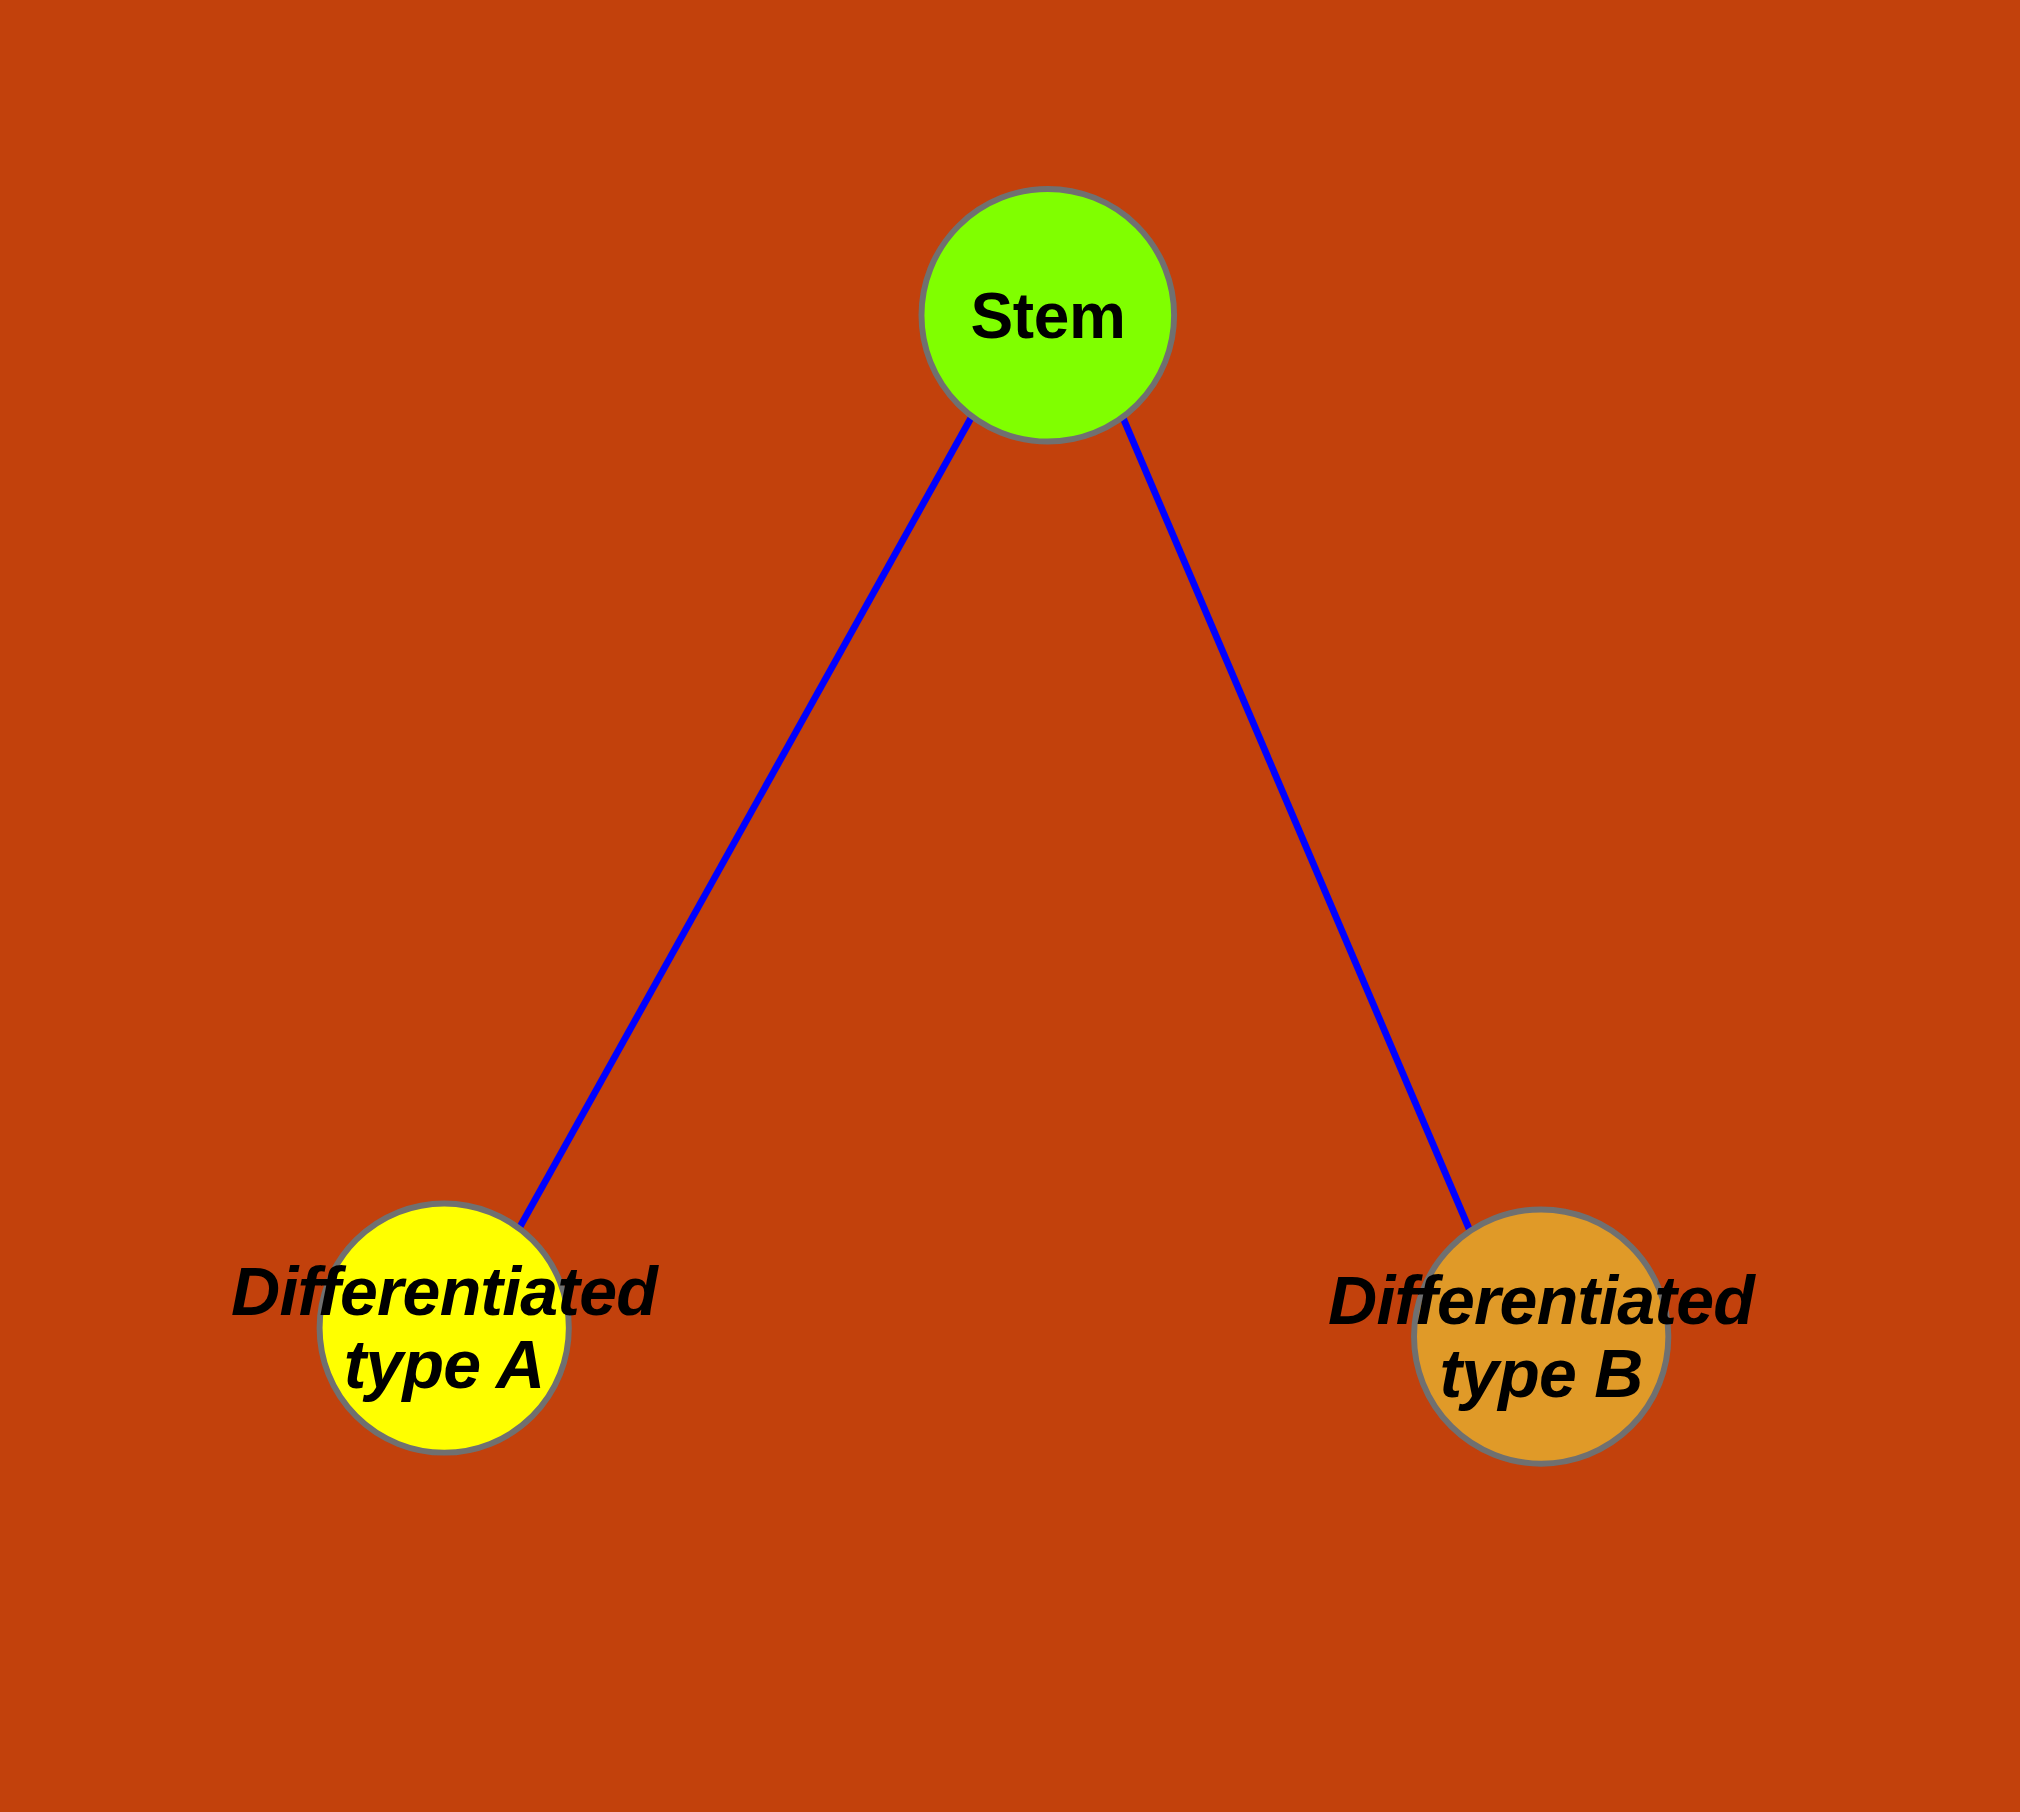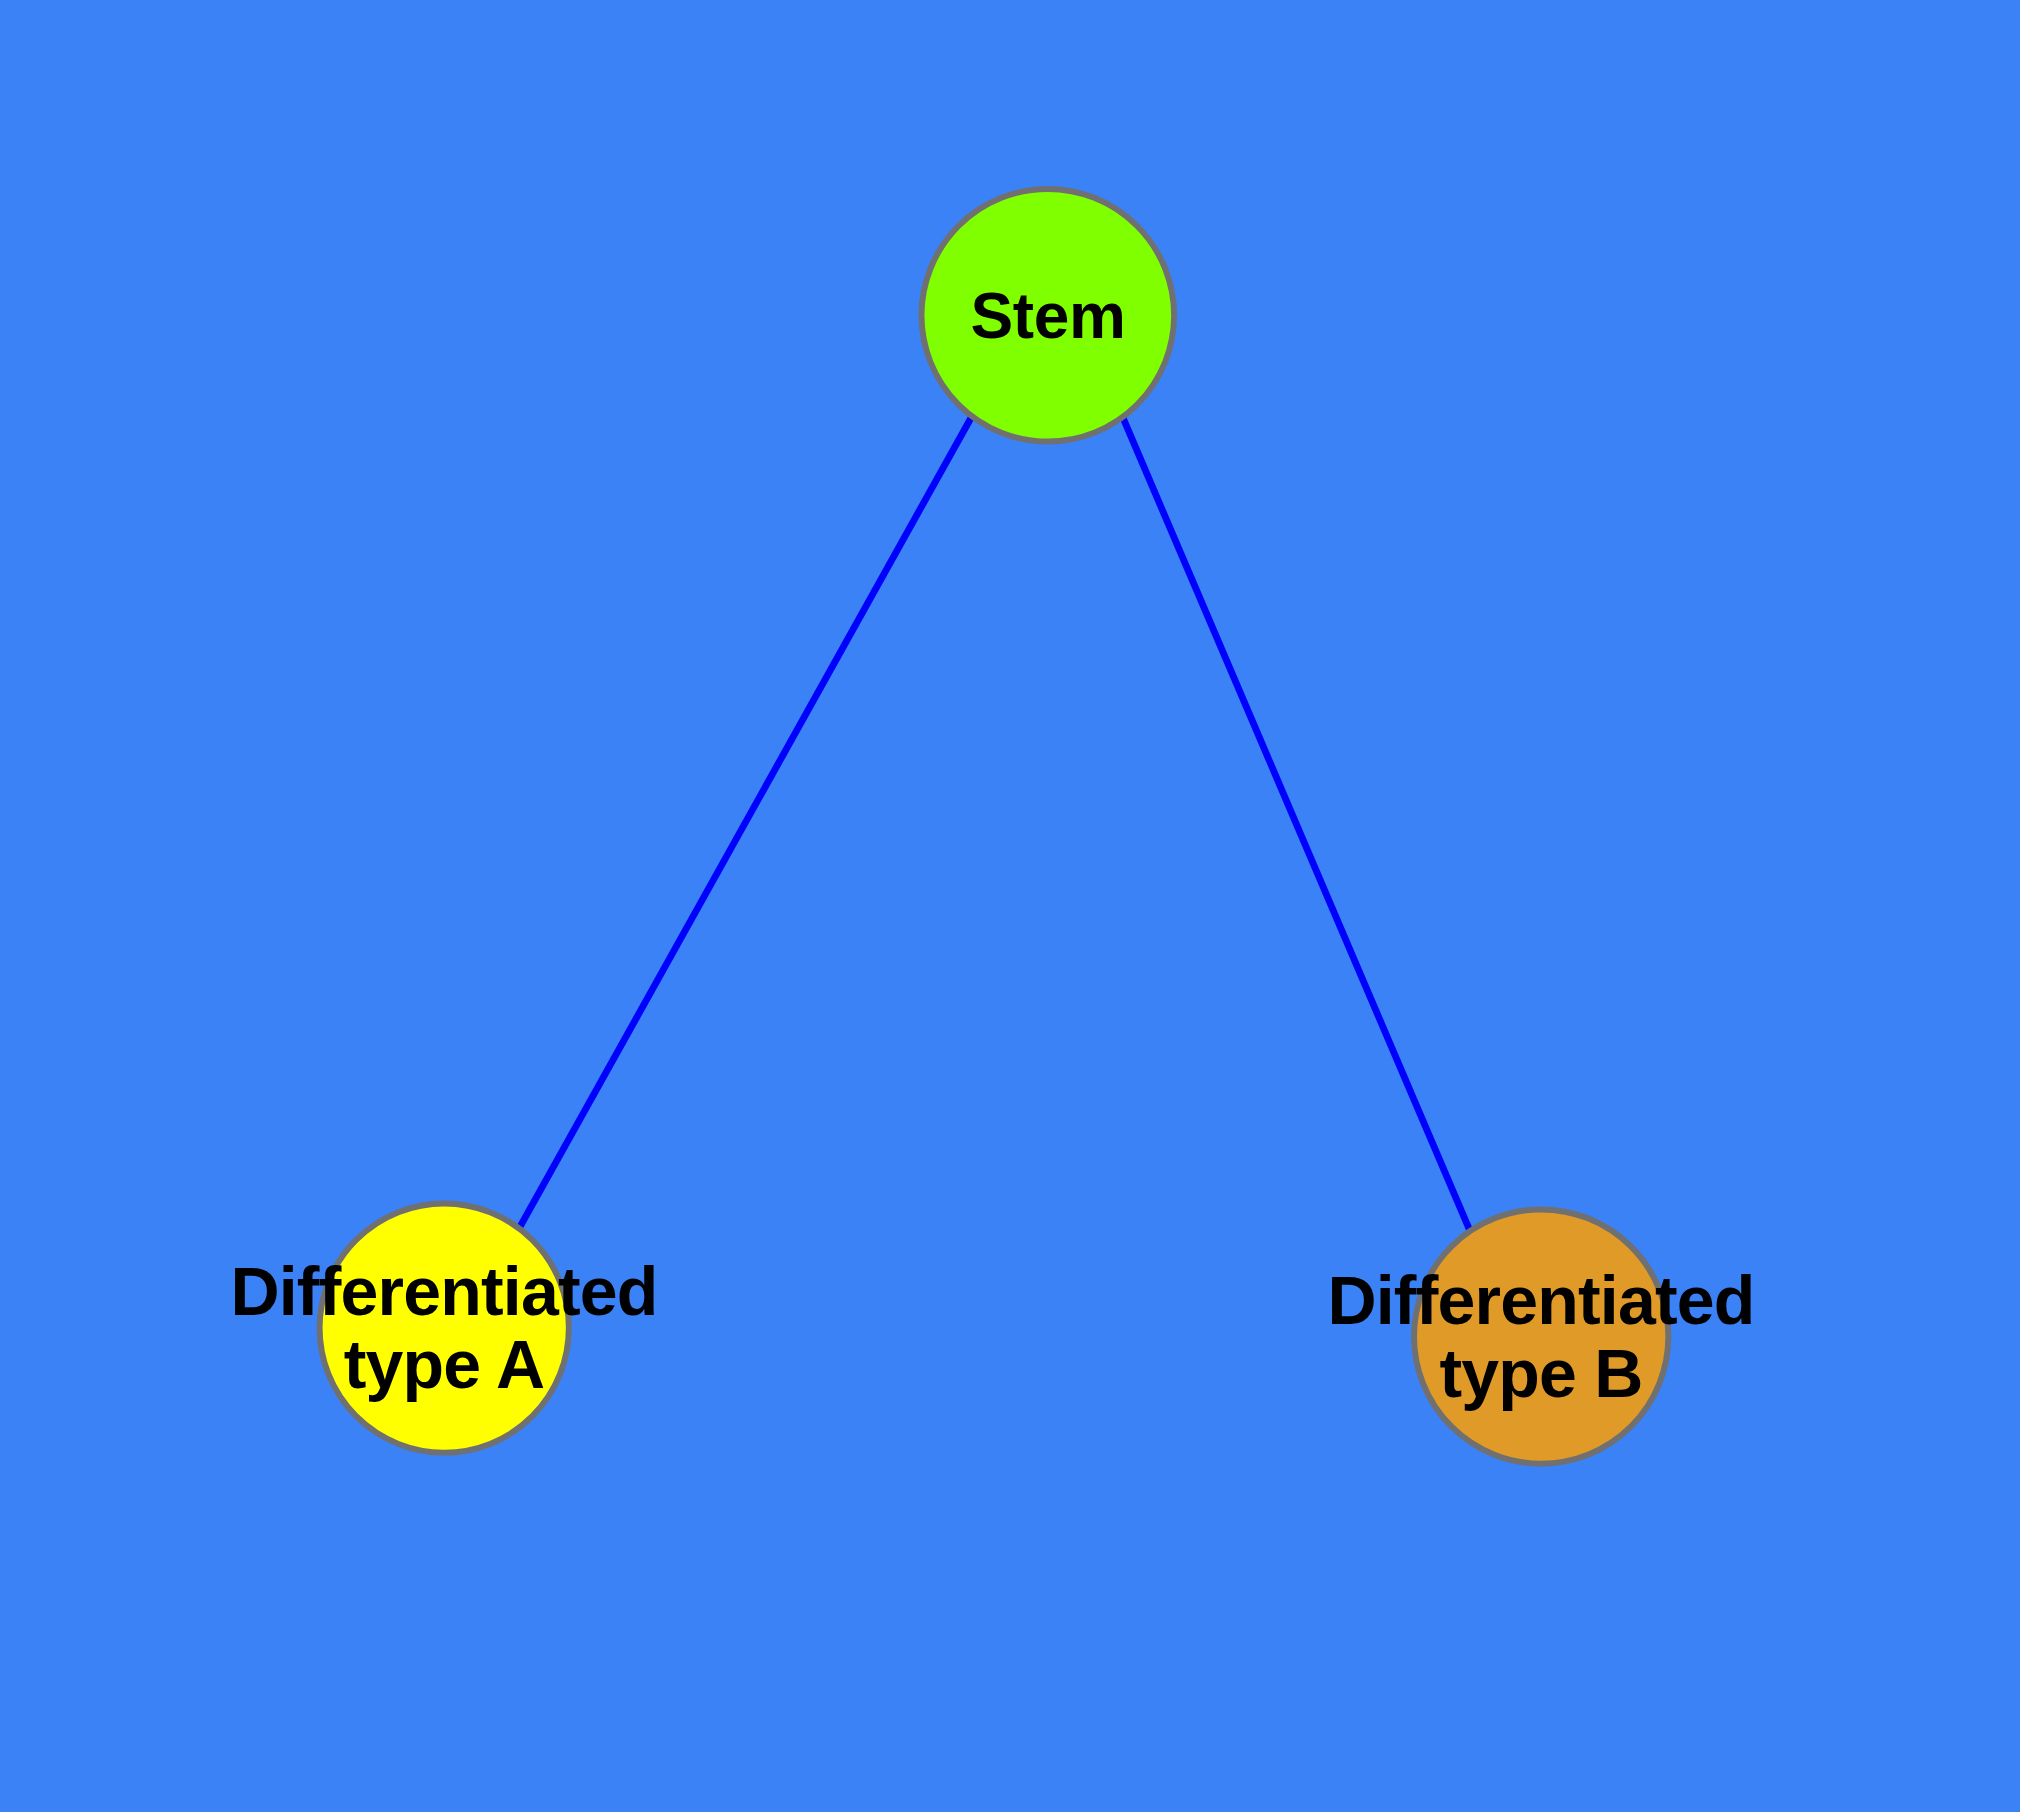--- a/index.html
+++ b/index.html
@@ -35,26 +35,27 @@
     pointer-events: none;
     -webkit-font-smoothing: antialiased;
   }
   .label-stem {
     font-size: 64px;
     letter-spacing: -0.4px;
   }
   .label-leaf {
     font-size: 68px;
     letter-spacing: -0.8px;
+    font-style: italic;
   }
 </style>
 </head>
 <body>
 
-<div id="canvas" style="width: 2021px; height: 1812px; background: #3b82f6;">
+<div id="canvas" style="width: 2021px; height: 1812px; background: #c2410c;">
 
   <svg id="graph-svg" viewBox="0 0 2384 2138" preserveAspectRatio="none" xmlns="http://www.w3.org/2000/svg">
     <g id="edges-layer">
         <line x1="1146" y1="492" x2="612" y2="1450" stroke="#0000ff" stroke-width="8" stroke-linecap="butt"></line>
         <line x1="1323" y1="489" x2="1733" y2="1450" stroke="#0000ff" stroke-width="8" stroke-linecap="butt"></line>
       </g>
     <g id="nodes-layer">
         <circle cx="1236" cy="372" r="149" fill="#80ff00" stroke="#707070" stroke-width="7"></circle>
         <circle cx="524" cy="1567" r="147" fill="#ffff00" stroke="#707070" stroke-width="7"></circle>
         <circle cx="1818" cy="1577" r="150" fill="#e09a28" stroke="#707070" stroke-width="7"></circle>

